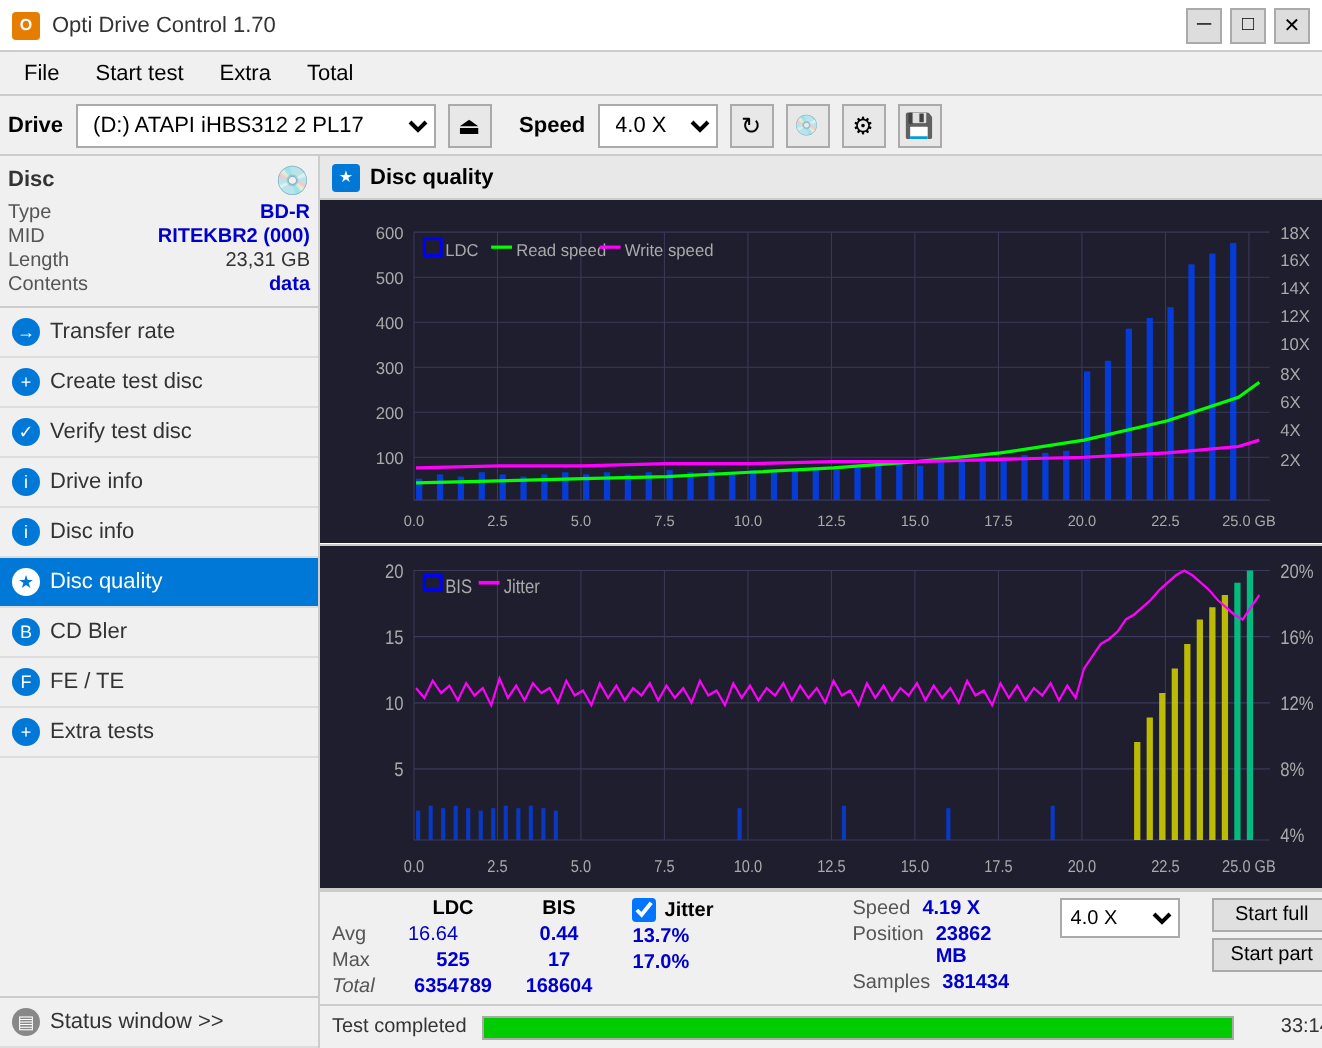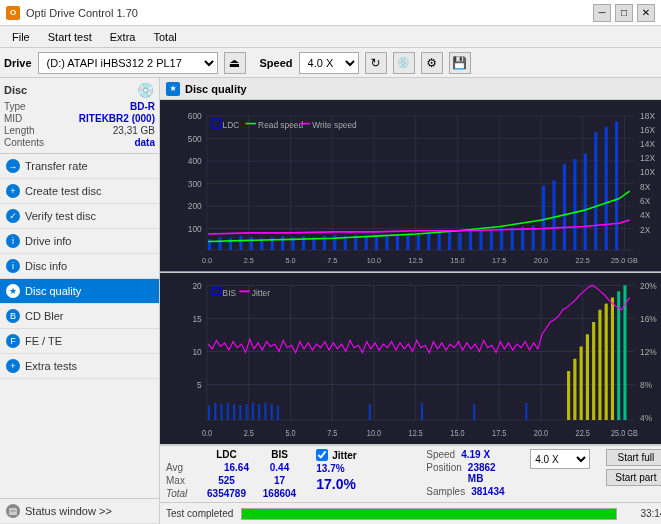--- a/index.html
+++ b/index.html
@@ -408,42 +408,42 @@
     <div class="stats-section">
 
       <div style="display:flex; flex-direction:column; gap:2px; min-width:80px;">
         <div style="display:flex; gap:8px; font-size:10px;">
           <span style="min-width:30px;"></span>
           <span style="min-width:45px; text-align:center; font-weight:bold;">LDC</span>
           <span style="min-width:45px; text-align:center; font-weight:bold;">BIS</span>
         </div>
         <div style="display:flex; gap:8px; font-size:10px;">
           <span style="min-width:30px; color:#555;">Avg</span>
-          <span style="min-width:45px; text-align:right; color:#0000cc; font-weight:bold;">16.64</span>
+          <span style="min-width:45px; text-align:left; color:#0000cc; font-weight:normal;">16.64</span>
           <span style="min-width:45px; text-align:center; color:#0000cc; font-weight:bold;">0.44</span>
         </div>
         <div style="display:flex; gap:8px; font-size:10px;">
           <span style="min-width:30px; color:#555;">Max</span>
           <span style="min-width:45px; text-align:center; color:#0000cc; font-weight:bold;">525</span>
           <span style="min-width:45px; text-align:center; color:#0000cc; font-weight:bold;">17</span>
         </div>
         <div style="display:flex; gap:8px; font-size:10px;">
           <span style="min-width:30px; color:#555;font-style:italic;">Total</span>
           <span style="min-width:45px; text-align:center; color:#0000cc; font-weight:bold;">6354789</span>
           <span style="min-width:45px; text-align:center; color:#0000cc; font-weight:bold;">168604</span>
         </div>
       </div>
 
       <div style="display:flex; flex-direction:column; gap:2px; min-width:90px; margin-left:10px;">
         <div style="display:flex; align-items:center; gap:4px; font-size:10px; font-weight:bold;">
           <input type="checkbox" checked="" style="width: 12px; height: 12px;">
           <span>Jitter</span>
         </div>
         <div style="font-size:10px; color:#0000cc; font-weight:bold;">13.7%</div>
-        <div style="font-size:14px; color:#0000cc; font-weight:bold;">17.0%</div>
+        <div style="font-size:10px; color:#0000cc; font-weight:bold;">17.0%</div>
       </div>
 
       <div style="display:flex; flex-direction:column; gap:2px; margin-left:10px;">
         <div style="font-size:10px; display:flex; gap:6px;">
           <span style="color:#555;">Speed</span>
           <span style="color:#0000cc; font-weight:bold;">4.19 X</span>
         </div>
         <div style="font-size:10px; display:flex; gap:6px;">
           <span style="color:#555;">Position</span>
           <span style="color:#0000cc; font-weight:bold;">23862 MB</span>

